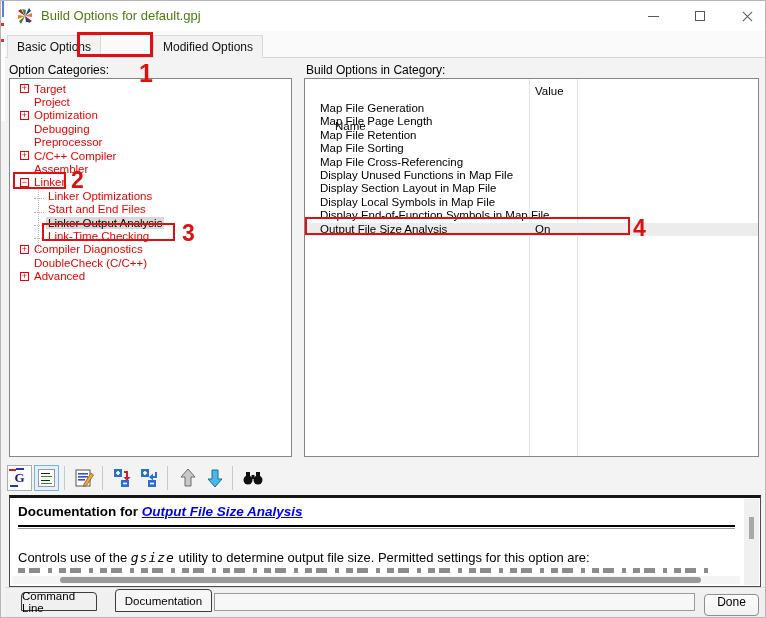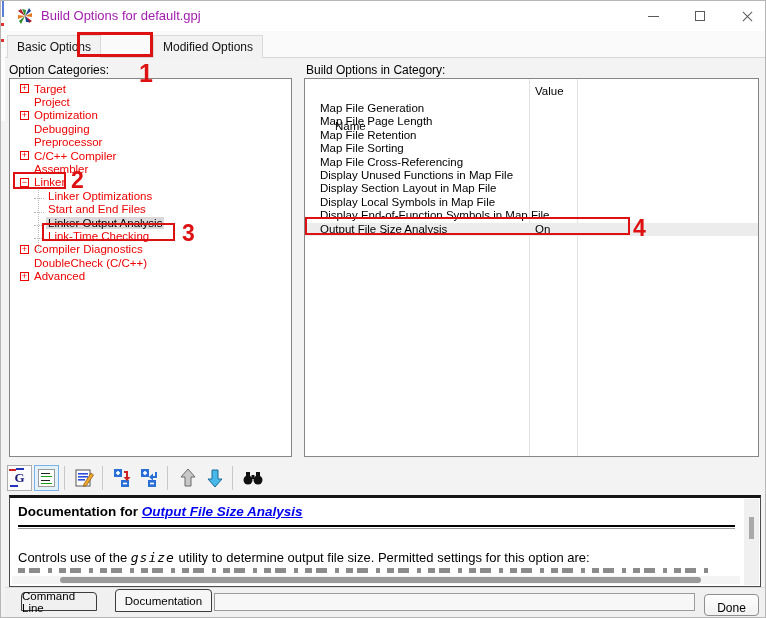--- a/index.html
+++ b/index.html
@@ -10,21 +10,21 @@
 
   
   .backwin { position:absolute; left:0; top:0; width:4px; height:120px; background:#fdfdfd; }
   .backwin .bluetick { position:absolute; left:1px; top:0; width:2px; height:16px; background:#5a7fd6; }
   .backwin .redtick1 { position:absolute; left:0; top:22px; width:3px; height:3px; background:#e03030; }
   .backwin .redtick2 { position:absolute; left:0; top:38px; width:3px; height:3px; background:#e03030; }
 
   
   .titlebar { position:absolute; left:4px; top:0; right:0; height:30px; background:#ffffff; }
   .titlebar .appicon { position:absolute; left:12px; top:7px; width:16px; height:16px; }
-  .titlebar .title { position:absolute; left:36px; top:7px; font-size:13px; color:#a21caf; }
+  .titlebar .title { position:absolute; left:36px; top:7px; font-size:13px; color:#4d7c0f; }
   .winbtn { position:absolute; top:0; width:44px; height:30px; display:flex; align-items:center; justify-content:center; }
   .winbtn.min { left:626px; } .winbtn.max { left:673px; } .winbtn.cls { left:720px; }
   .glyph-min { width:11px; height:0; border-top:1px solid #5a5a5a; }
   .glyph-max { width:10px; height:10px; border:1px solid #5a5a5a; }
   .glyph-x { position:relative; width:11px; height:11px; }
   .glyph-x:before, .glyph-x:after { content:""; position:absolute; left:-1px; top:5px; width:13px; height:1px; background:#5a5a5a; }
   .glyph-x:before { transform:rotate(45deg); } .glyph-x:after { transform:rotate(-45deg); }
 
   
   .tabstrip { position:absolute; left:4px; top:30px; right:0; height:27px; background:#fafafa; border-bottom:1px solid #d6d6d6; }
@@ -112,21 +112,21 @@
 
   
   .bottombar { position:absolute; left:4px; right:0; bottom:0; height:30px; background:#f0f0f0; border-top:1px solid #dcdcdc; }
   .btab { position:absolute; font-size:11.5px; color:#000; background:#f0f0f0; border:1px solid #3c3c3c;
           border-radius:4px 4px 0 0; display:flex; align-items:center; justify-content:center; }
   #btab-cmd { left:16px; top:4px; width:76px; height:19px; }
   #btab-doc { left:110px; top:1px; width:97px; height:23px; background:#f6f6f6; }
   .statusfield { position:absolute; left:209px; top:5px; width:481px; height:18px; background:#f7f7f7; border:1px solid #9b9b9b; }
   .done-btn { position:absolute; left:699px; top:6px; width:55px; height:22px; font-size:12px; color:#000;
               background:linear-gradient(#fefefe,#f2f2f2); border:1px solid #8f8f8f; border-radius:4px;
-              display:flex; align-items:flex-end; justify-content:center; }
+              display:flex; align-items:flex-start; justify-content:center; }
 
   
   svg { display:block; }
 </style>
 </head>
 <body>
 
 <div id="root">
 
   <div class="backwin">

